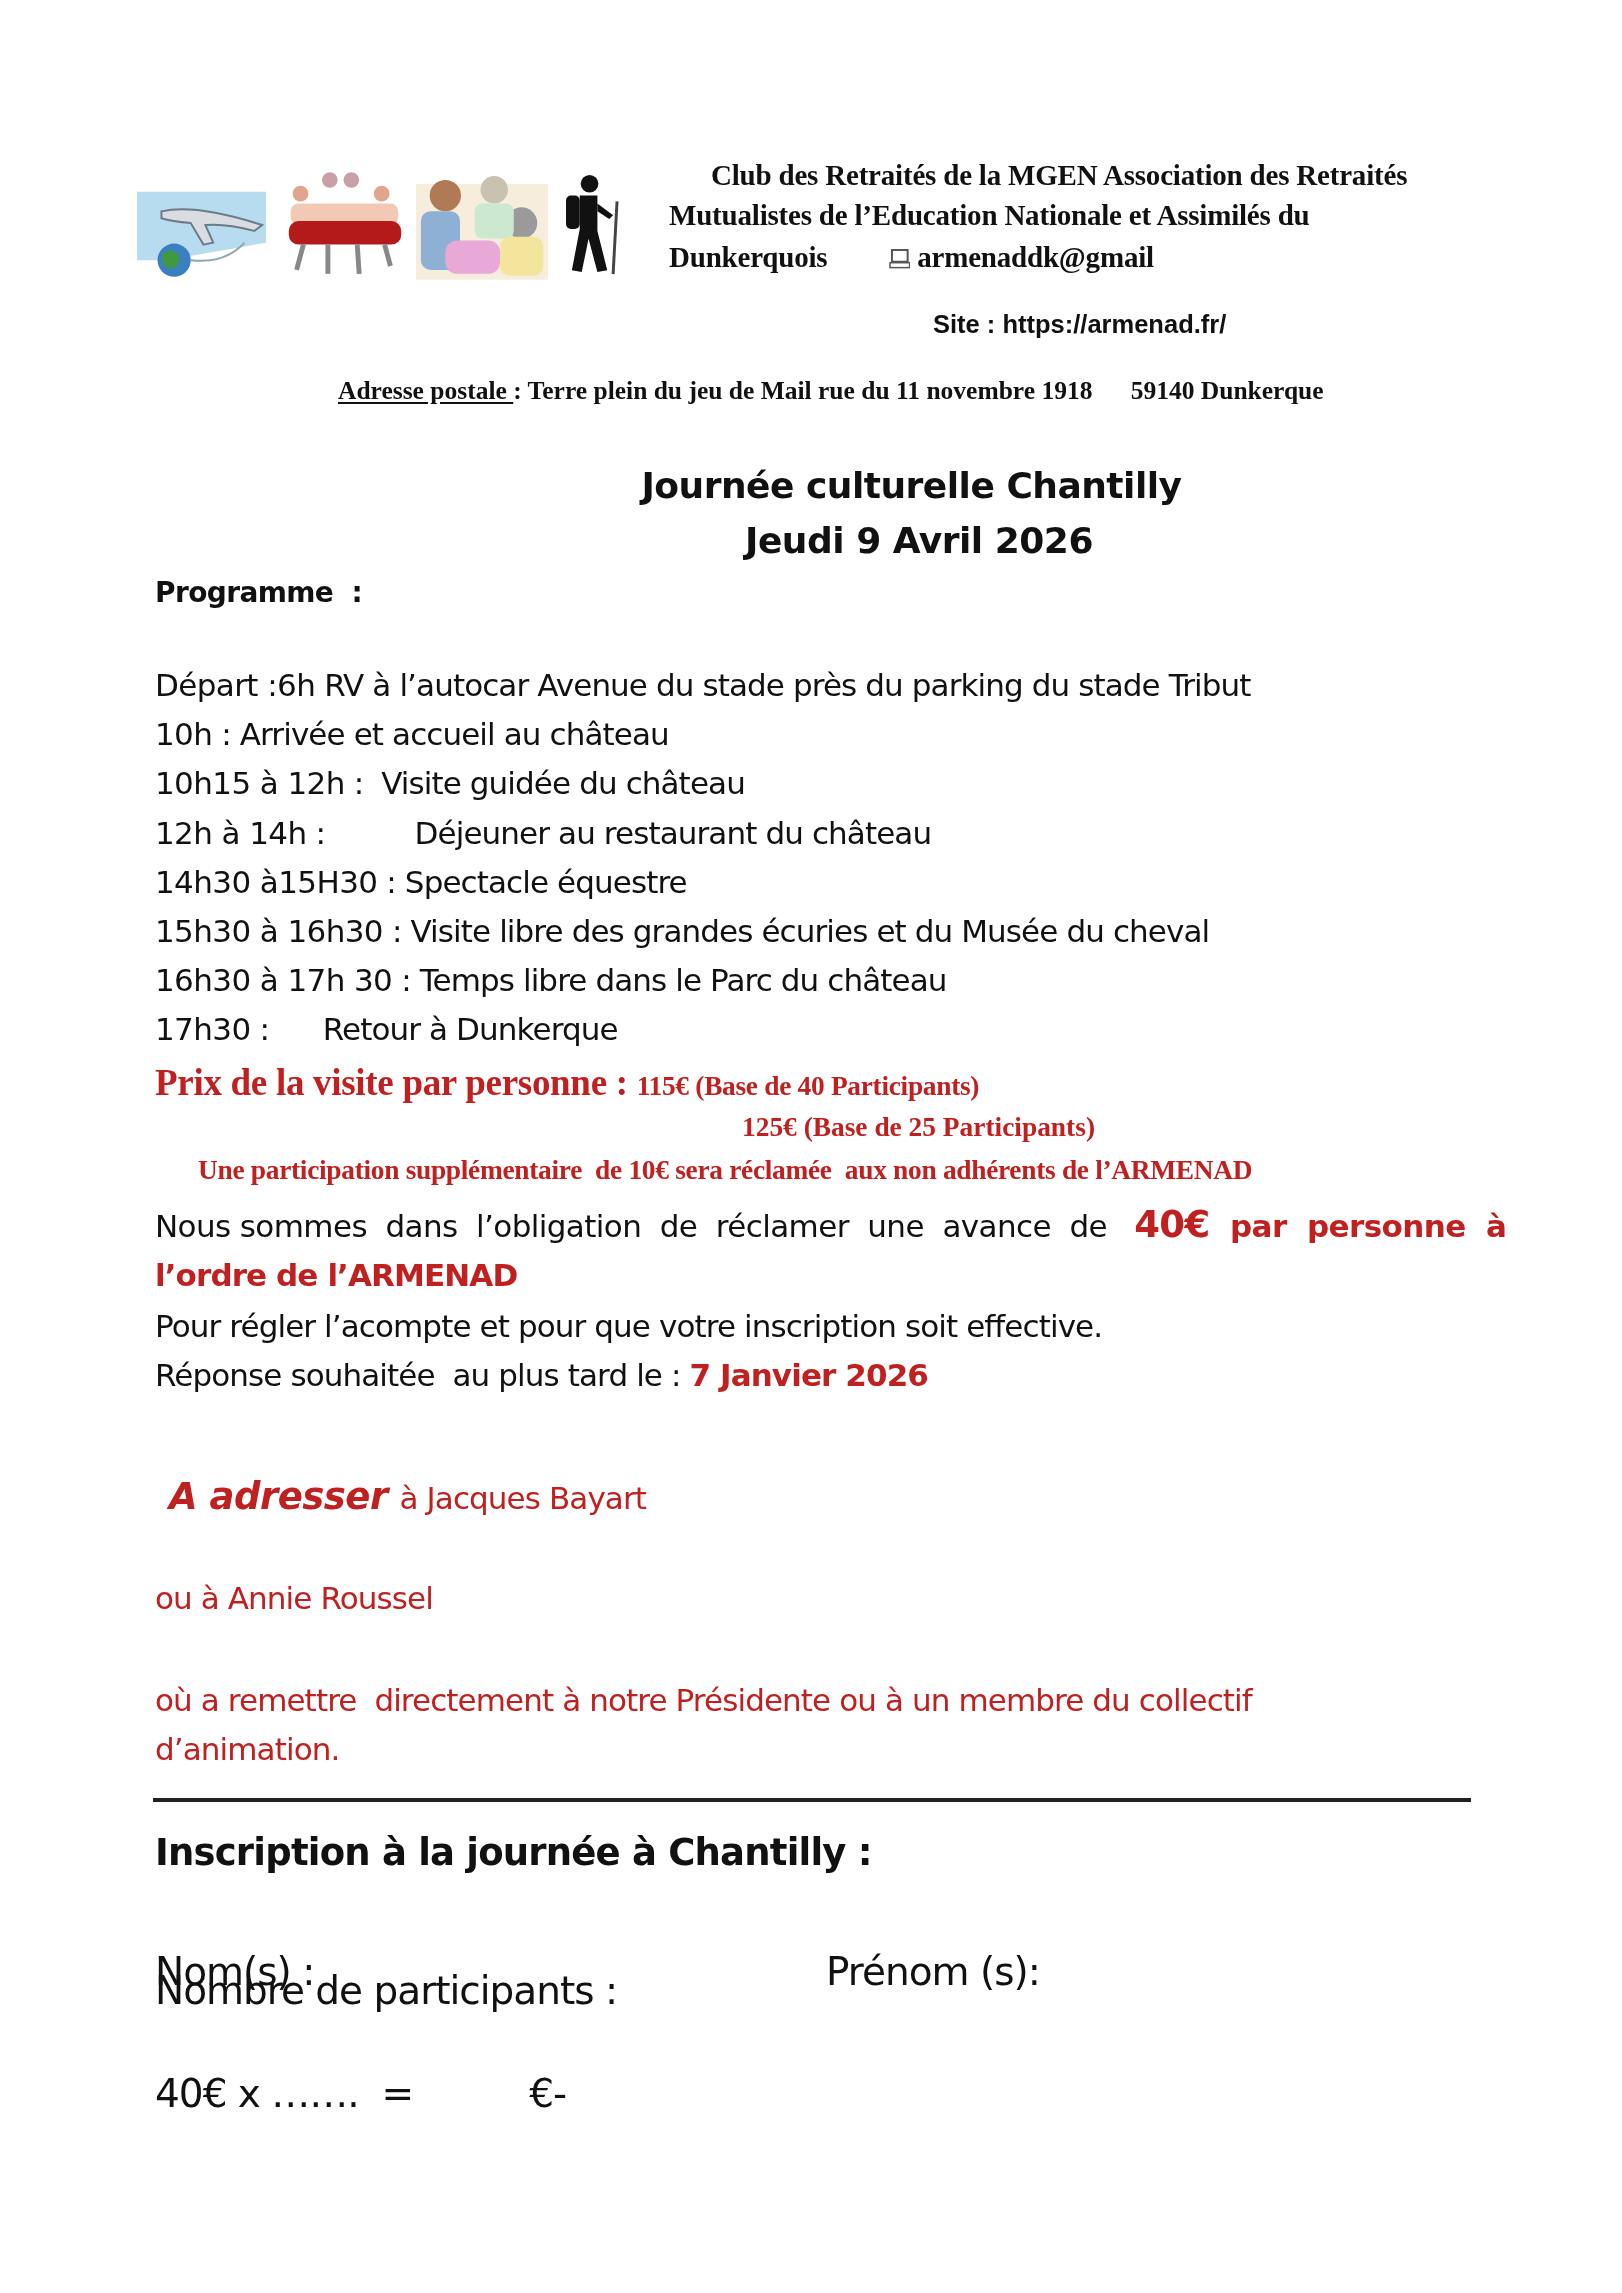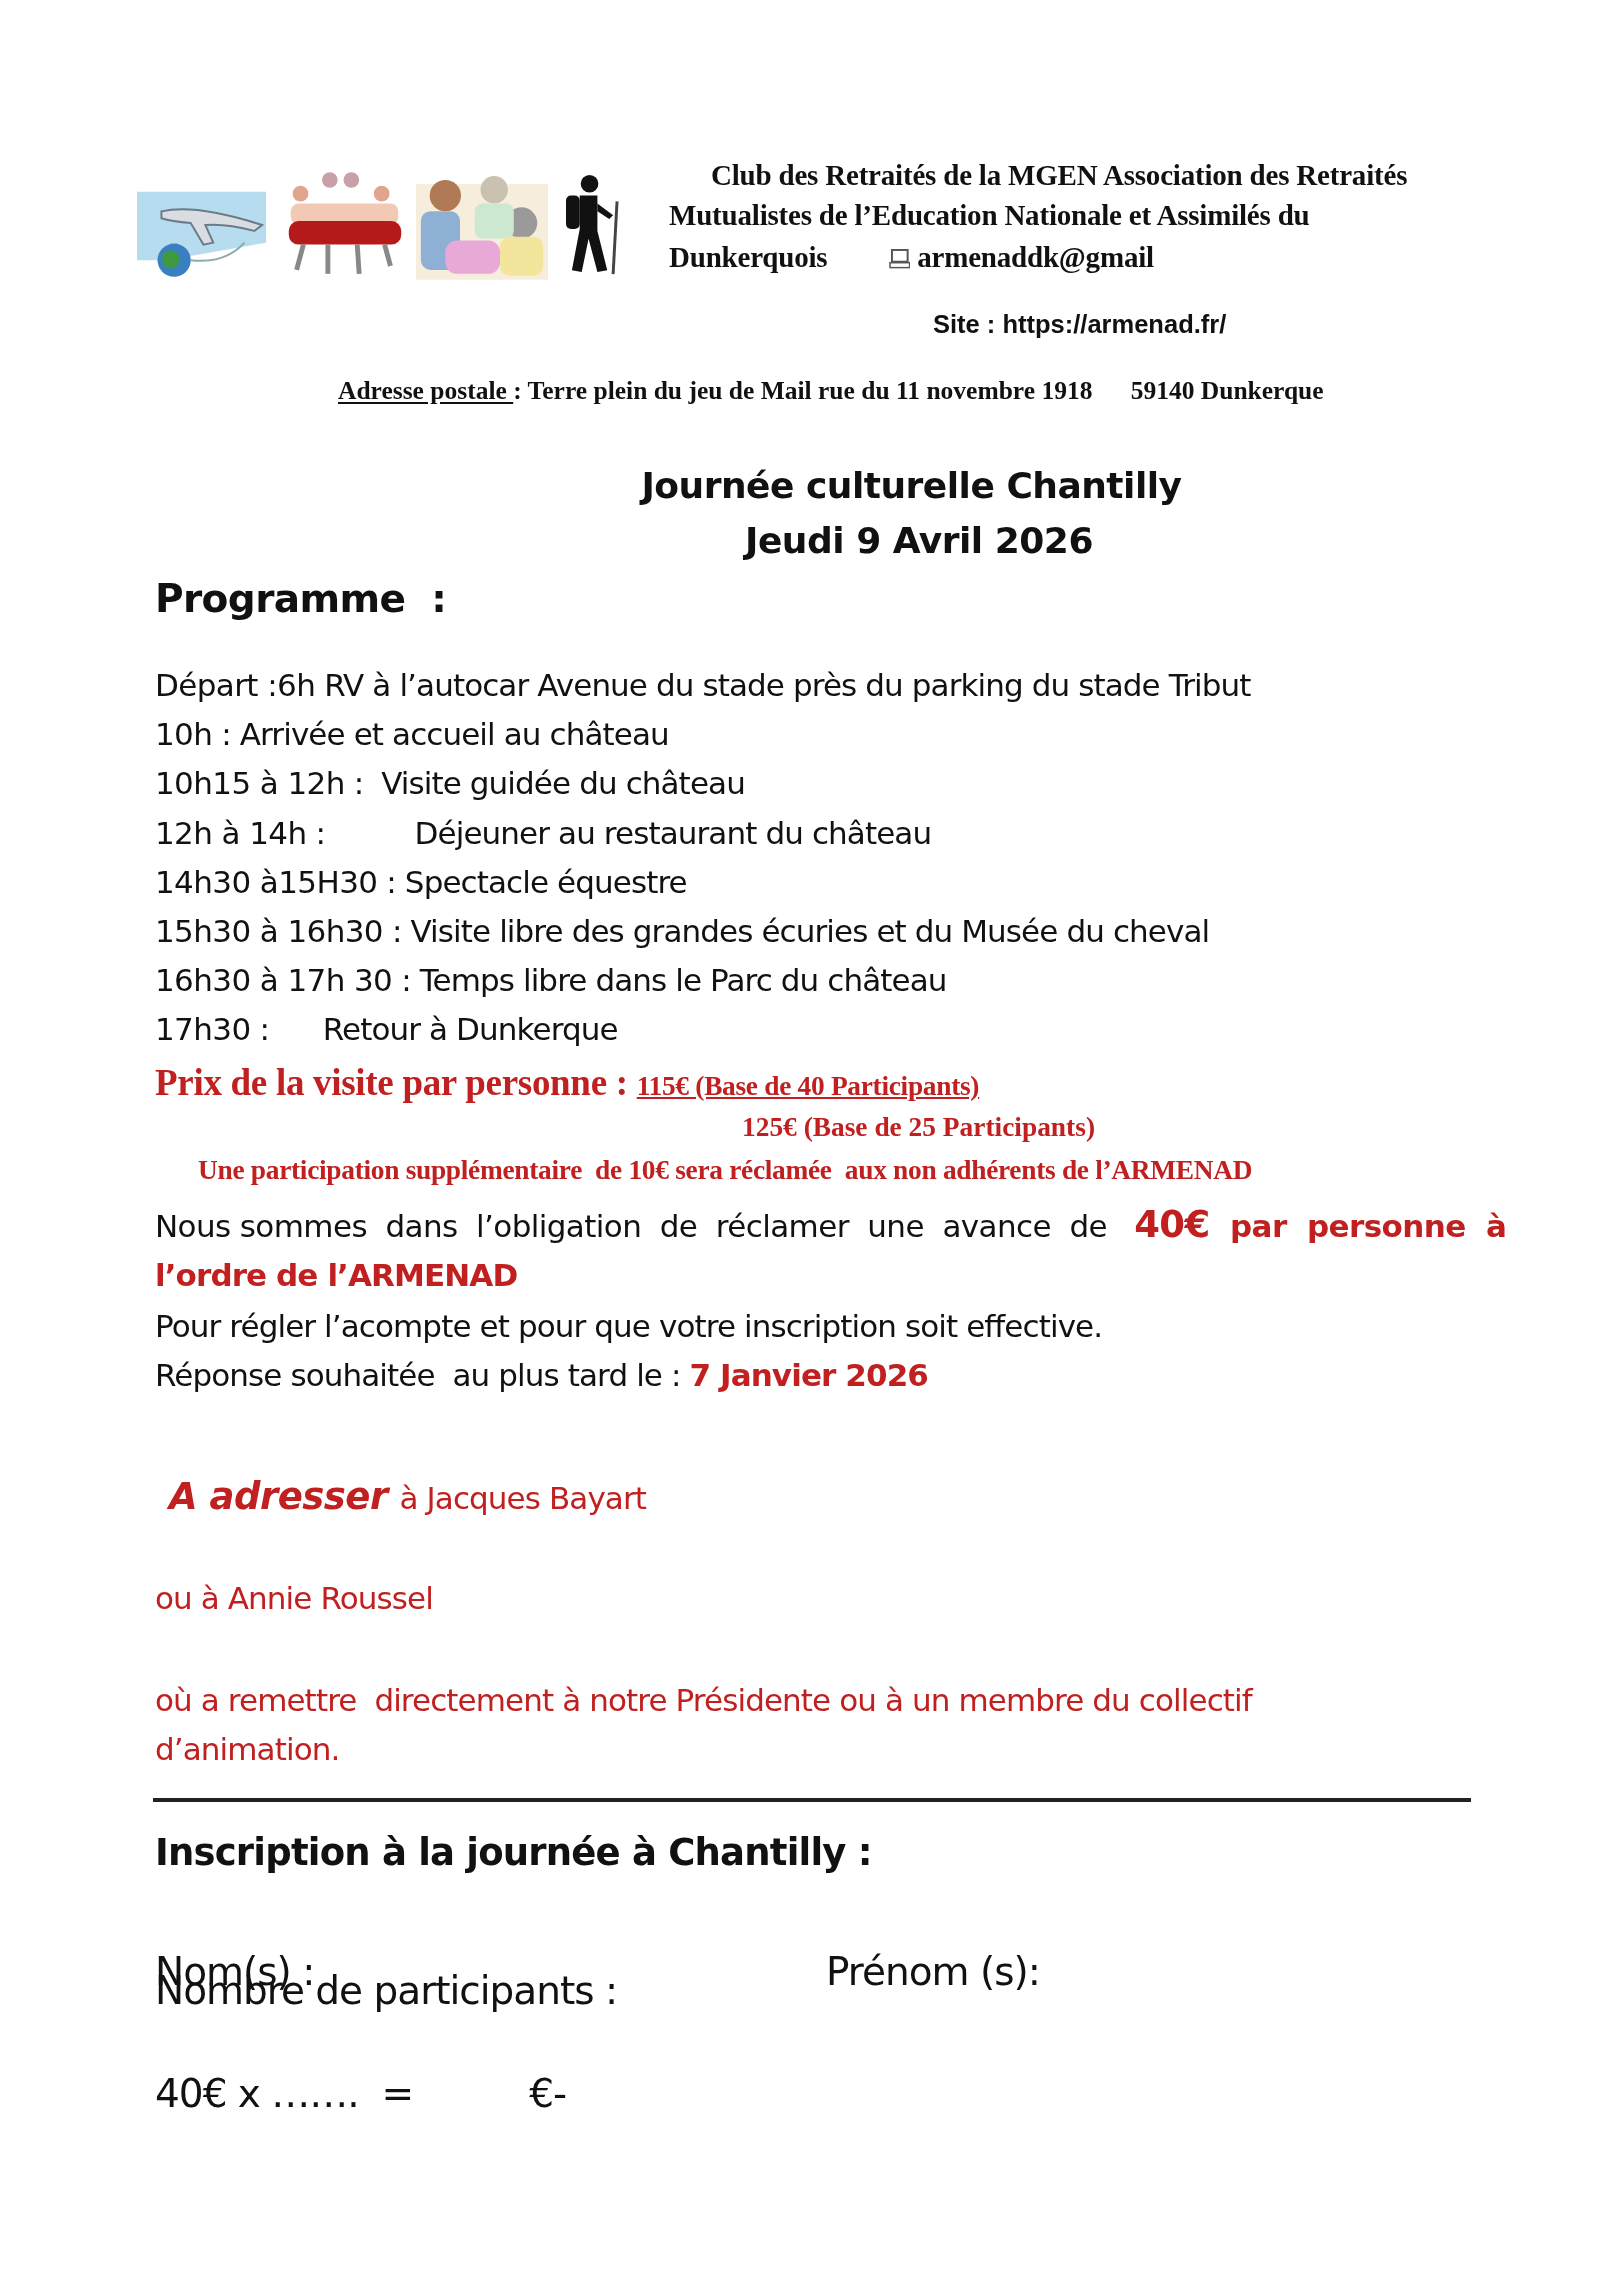--- a/index.html
+++ b/index.html
@@ -12,27 +12,27 @@
   
   .logos { position: absolute; left: 137px; top: 162px; width: 490px; height: 123px; }
   .logo { position: absolute; top: 0; height: 118px; }
 
   .hdr { font-size: 29px; font-weight: bold; letter-spacing: -0.2px; }
   .site { font-size: 25.5px; font-weight: bold; font-family: "Liberation Sans", sans-serif; }
   .addr { font-size: 25.5px; font-weight: bold; }
   .addr u { text-decoration: underline; text-underline-offset: 2.9px; }
 
   .title { font-size: 36px; font-weight: bold; font-family: "DejaVu Sans", sans-serif; letter-spacing: -0.5px; }
-  .prog { font-size: 39px; font-weight: bold; font-family: "DejaVu Sans", sans-serif; letter-spacing: -0.6px; }
+  .prog { font-size: 28px; font-weight: bold; font-family: "DejaVu Sans", sans-serif; letter-spacing: -0.6px; }
 
   .line { font-size: 31px; font-family: "DejaVu Sans", sans-serif; letter-spacing: -0.9px; }
   .line .k { font-weight: normal; letter-spacing: -0.6px; }
 
   .prix { font-size: 37px; font-weight: bold; font-family: "Liberation Serif", serif; letter-spacing: -0.3px; }
-  .prix small { font-size: 27.4px; text-decoration: underline; }
+  .prix small { font-size: 27.4px; }
   .prix2 { font-size: 27.4px; font-weight: bold; font-family: Liberation Serif, serif; }
   .supp { font-size: 27.4px; font-weight: bold; font-family: "Liberation Serif", serif; letter-spacing: -0.3px; margin-left: 43px; }
 
   .big40 { font-size: 37px; font-weight: bold; margin-left: 18px; }
 
   .adresser { font-size: 37px; font-weight: bold; font-family: "DejaVu Sans", sans-serif; font-style: italic; letter-spacing: -0.5px; margin-top: 26px; }
 
   .rule { position: absolute; left: 153px; top: 1798px; width: 1318px; height: 3.9px; background: #222; }
 
   .ins { font-size: 37px; font-weight: bold; font-family: "DejaVu Sans", sans-serif; letter-spacing: -0.8px; }

